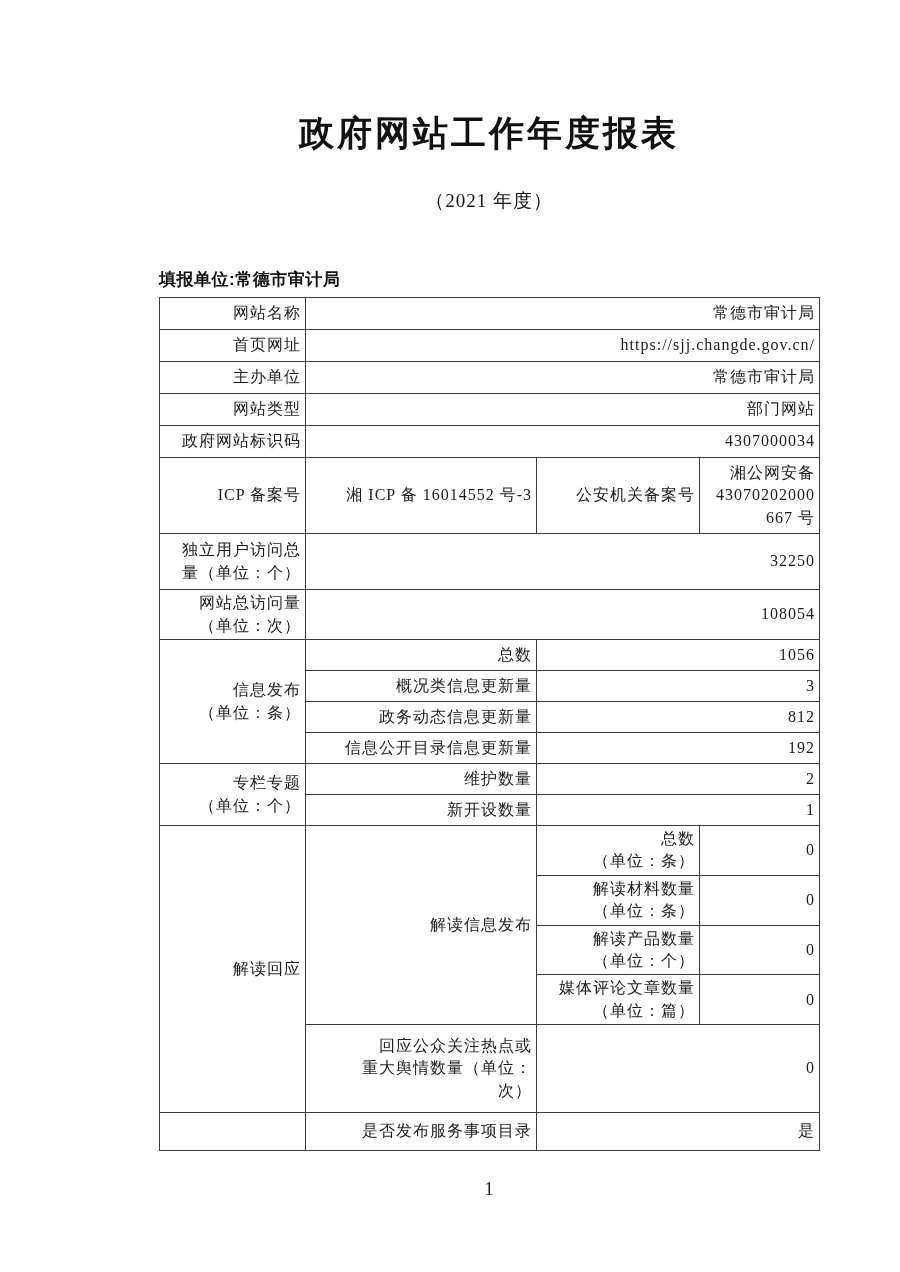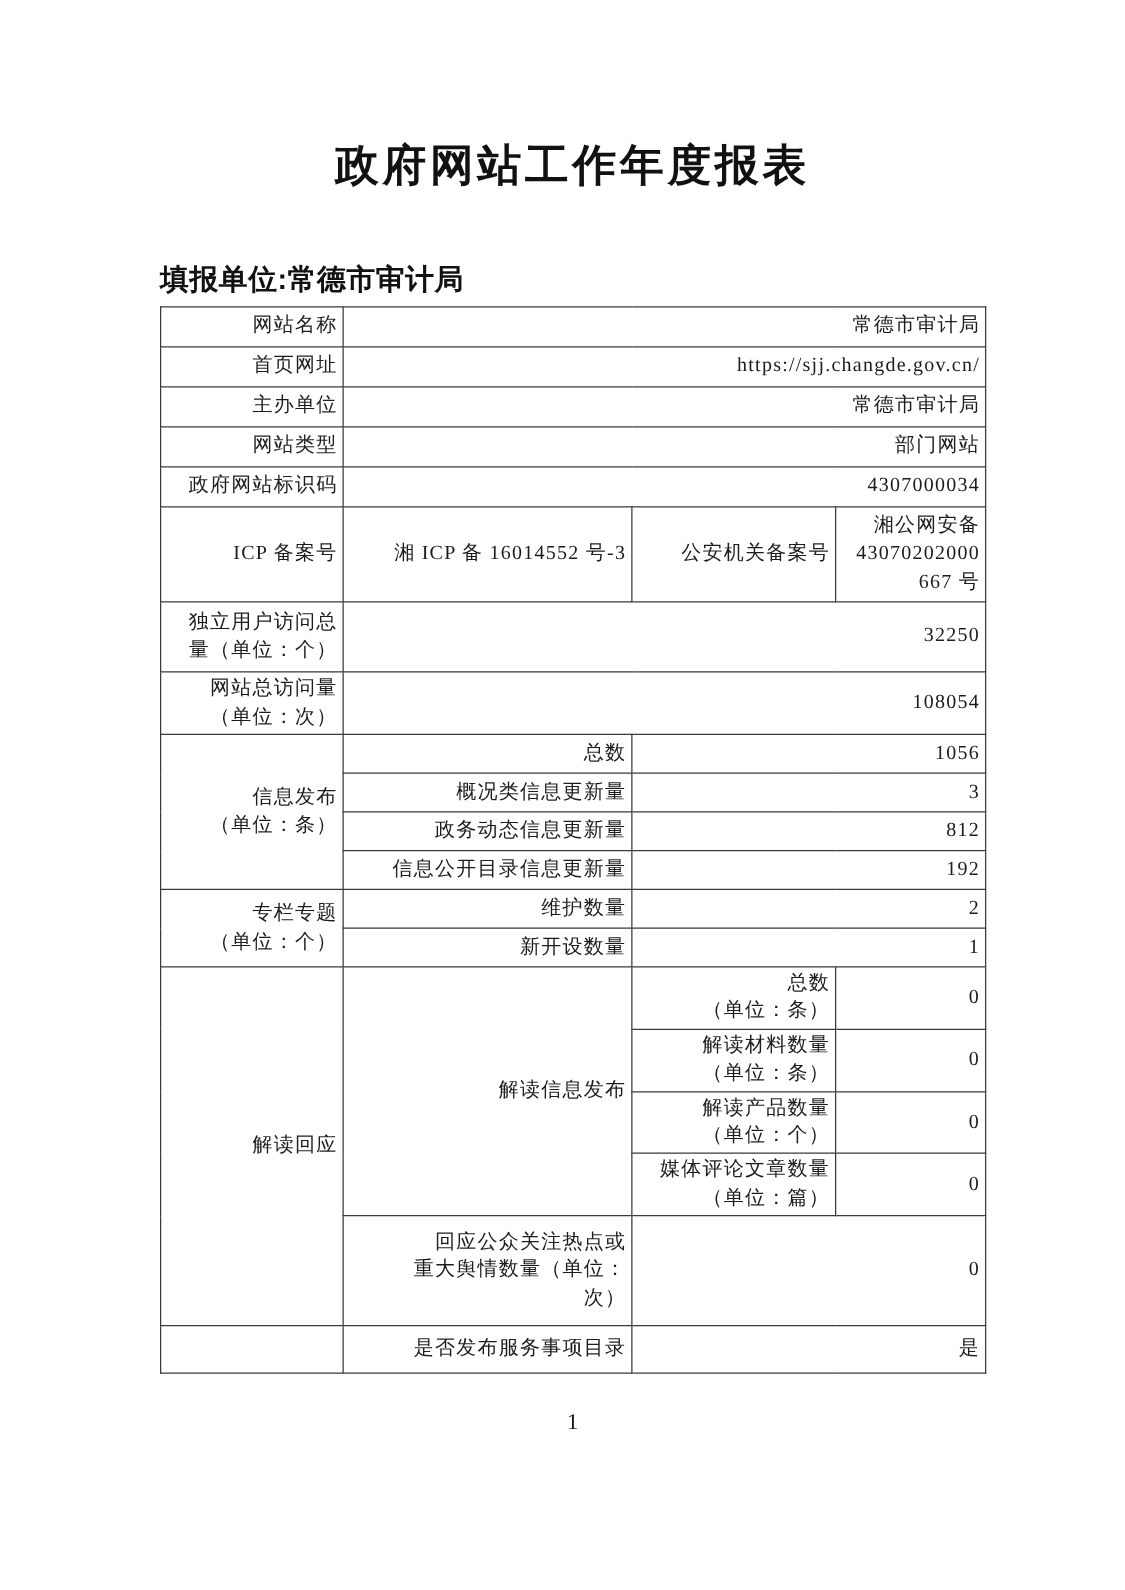--- a/index.html
+++ b/index.html
@@ -1,21 +1,21 @@
 <!DOCTYPE html>
 <html><head>
 <meta charset="utf-8">
 <style>
   html, body { margin: 0; padding: 0; background: #ffffff; }
   body {
     width: 900px; height: 1272px;
     font-family: "Liberation Serif", "DejaVu Serif", serif;
     color: #1c1c1c;
   }
-  .doc { position: relative; width: 820px; height: 1272px; overflow: hidden; }
+  .doc { position: relative; width: 820px; height: 1272px; overflow: hidden; margin-left: 31px; }
   .content { width: 660px; margin-left: 128px; }
 
   .title {
     margin-top: 112px;
     text-align: center;
     font-family: "Liberation Sans", "DejaVu Sans", sans-serif;
     font-weight: bold;
     font-size: 35px;
     line-height: 1.2;
     letter-spacing: 3px;
@@ -25,21 +25,21 @@
     margin-top: 34px;
     text-align: center;
     font-size: 19px;
     letter-spacing: 1px;
     color: #151515;
   }
   .reporting-unit {
     margin-top: 54px;
     font-family: "Liberation Sans", "DejaVu Sans", sans-serif;
     font-weight: bold;
-    font-size: 23px;
+    font-size: 17px;
     letter-spacing: 0.5px;
     color: #111;
   }
 
   table.report {
     margin-top: 6px;
     border-collapse: collapse;
     table-layout: fixed;
     width: 660px;
   }
@@ -72,20 +72,21 @@
     color: #151515;
   }
 </style>
 </head>
 <body>
 
 <div class="doc">
   <div class="content">
 
     <div class="title">政府网站工作年度报表</div>
+    <div class="subtitle">（2021 年度）</div>
     <div class="reporting-unit">填报单位:常德市审计局</div>
 
     <table class="report">
       <colgroup>
         <col style="width:146px">
         <col style="width:231px">
         <col style="width:163px">
         <col style="width:120px">
       </colgroup>
 

